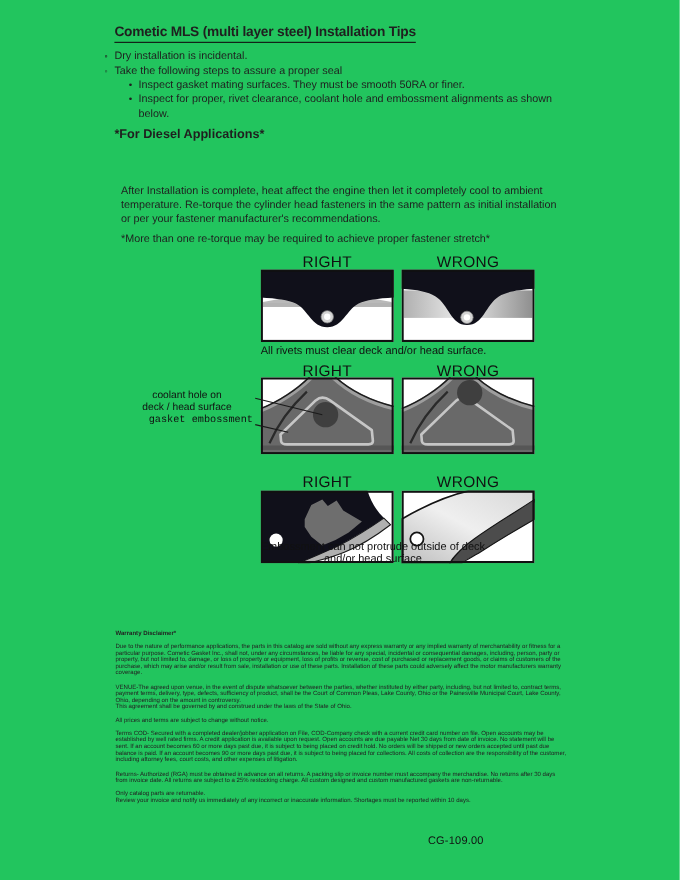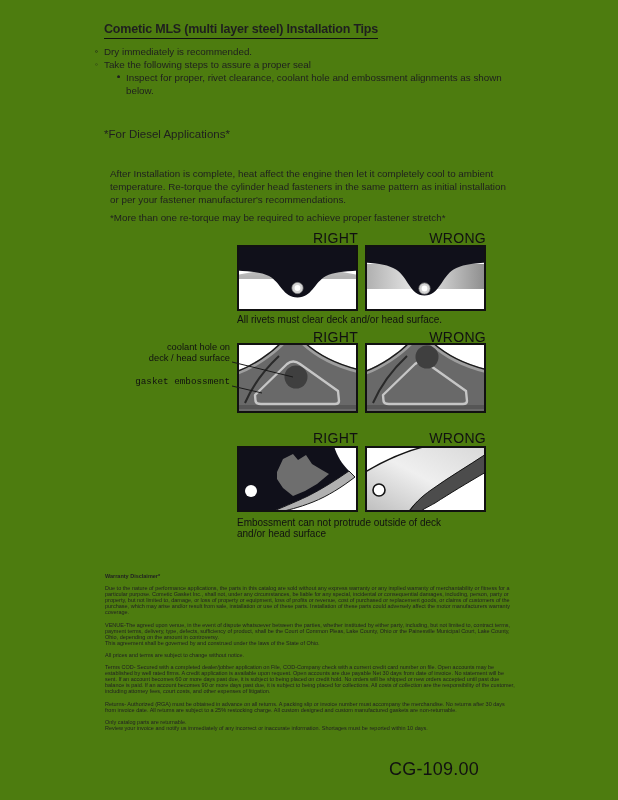--- a/index.html
+++ b/index.html
@@ -6,75 +6,76 @@
     --ink:#1f1f1f;
     --diag-dark:#10101a;
     --deck-gray:#b3b3b3;
     --mound-gray:#696969;
     --hole-dark:#3f3f3f;
     --emboss-line:#c6c6c6;
   }
   *{margin:0;padding:0;box-sizing:border-box;}
   html,body{background:#ffffff;}
   body{font-family:"Liberation Sans", sans-serif;color:var(--ink);}
-  .page{position:relative;width:618px;height:800px;background:#4d7c0f;overflow:hidden;}
+  .page{position:relative;width:618px;height:800px;background:#22c55e;overflow:hidden;}
 
   .title{position:absolute;left:104px;top:22px;font-size:12.5px;font-weight:bold;letter-spacing:-0.2px;
          border-bottom:1.6px solid #111;padding-bottom:2px;display:inline-block;}
 
   .bullets{position:absolute;left:95px;top:45px;font-size:9.8px;line-height:13px;width:430px;}
   .bullet-row{position:relative;padding-left:9px;}
   .bullet-row .marker{position:absolute;left:0;top:0;font-size:8px;}
   .sub{padding-left:31px;}
   .sub .marker{left:22px;font-size:9px;}
 
-  .diesel-heading{position:absolute;left:104px;top:128px;font-size:11.5px;font-weight:normal;}
+  .diesel-heading{position:absolute;left:104px;top:116px;font-size:11.5px;font-weight:bold;}
   .para{position:absolute;left:110px;width:400px;font-size:9.8px;line-height:13px;}
   .p1{top:136px;}
   .p2{top:167px;}
   .p3{top:211px;}
 
-  .col-label{position:absolute;width:121px;text-align:right;font-size:14px;letter-spacing:0.3px;color:#111;}
+  .col-label{position:absolute;width:121px;text-align:center;font-size:14px;letter-spacing:0.3px;color:#111;}
   .caption{position:absolute;left:237px;font-size:10px;line-height:11px;color:#111;}
 
   .diag-box{position:absolute;width:121px;}
   .lbox{left:237px;}
   .rbox{left:365px;}
   svg{display:block;}
 
   .callout-text{position:absolute;left:110px;width:120px;text-align:right;font-size:9.3px;line-height:10.5px;color:#111;}
   .callout-lines{position:absolute;left:110px;top:338px;}
 
   .footer{position:absolute;left:105px;top:573px;width:412px;font-size:5.5px;line-height:6.1px;color:#222;}
   .footer p{margin-bottom:6px;}
   .footer .fh{font-weight:bold;margin-bottom:6px;}
   .footer p.tight{margin-bottom:0;}
-  .page-number{position:absolute;left:389px;top:759px;font-size:18px;letter-spacing:0.2px;color:#111;}
+  .page-number{position:absolute;left:389px;top:759px;font-size:10px;letter-spacing:0.2px;color:#111;}
 </style>
 </head>
 <body>
 
 <div class="page">
 
   <div class="title">Cometic MLS (multi layer steel) Installation Tips</div>
 
   <div class="bullets">
     <div class="bullet-row">
       <span class="marker">◦</span>
     </div>
     <div class="bullet-row">
       <span class="marker">◦</span>
-      <span>Dry immediately is recommended.</span>
+      <span>Dry installation is incidental.</span>
     </div>
     <div class="bullet-row">
       <span class="marker">◦</span>
       <span>Take the following steps to assure a proper seal</span>
     </div>
     <div class="bullet-row sub">
       <span class="marker">•</span>
+      <span>Inspect gasket mating surfaces.  They must be smooth 50RA or finer.</span>
     </div>
     <div class="bullet-row sub">
       <span class="marker">•</span>
       <span>Inspect for proper, rivet clearance, coolant hole and embossment alignments as shown below.</span>
     </div>
   </div>
 
   <div class="diesel-heading">*For Diesel Applications*</div>
   <div class="para p2">After Installation is complete, heat affect the engine then let it completely cool to ambient temperature. Re-torque the cylinder head fasteners in the same pattern as initial installation or per your fastener manufacturer's recommendations.</div>
   <div class="para p3">*More than one re-torque may be required to achieve proper fastener stretch*</div>
@@ -140,21 +141,21 @@
       <path d="M0,28.5 C16,22.5 34,10.5 45,-1" stroke="#1d1d1d" stroke-width="1.4" fill="none"></path>
       <path d="M67,-1 C81,12 101,21.5 121,26.5" stroke="#1d1d1d" stroke-width="1.4" fill="none"></path>
       <rect x="0" y="62" width="121" height="4" fill="#565656"></rect>
       <path d="M8,60 C15,44 27,27 42,13" stroke="#2a2a2a" stroke-width="2" fill="none"></path>
       <path d="M18,52 L50,21 Q56,16 63,21 L101,48 L102,58 Q102,61 98,61 L24,61 Q19,61 18.5,58 Z" fill="none" stroke="#c6c6c6" stroke-width="2.4" stroke-linejoin="round"></path>
       <circle cx="62" cy="14" r="11.5" fill="#3f3f3f"></circle>
       <rect x="1" y="1" width="119" height="68" fill="none" stroke="#111111" stroke-width="2"></rect>
     </svg>
   </div>
 
-  <div class="callout-text" style="top:342px;">
+  <div class="callout-text" style="top:354px;text-align:center;">
     <div>coolant hole on</div>
     <div>deck / head surface</div>
   </div>
   <div class="callout-text" style="top:377px;font-family:Liberation Mono, monospace;">gasket embossment</div>
   <svg class="callout-lines" width="260" height="64" viewBox="0 0 260 64">
     <line x1="122" y1="24" x2="183" y2="39" stroke="#1a1a1a" stroke-width="1"></line>
     <line x1="122" y1="48" x2="152" y2="55" stroke="#1a1a1a" stroke-width="1"></line>
   </svg>
 
 
@@ -180,21 +181,21 @@
           <stop offset="1" stop-color="#d8d8d8"></stop>
         </linearGradient>
       </defs>
       <rect width="121" height="66" fill="#ffffff"></rect>
       <path d="M0,66 V26 C24,12 44,4 62,0 L121,0 V10 C100,22 80,35 64,47 C54,54 48,59 44,66 Z" fill="url(#g2)" stroke="#141414" stroke-width="1.5"></path>
       <path d="M44,66 C49,58 56,51 66,44 C84,31 103,20 121,8 V26 C102,37 84,48 70,57 C63,61 58,63 55,66 Z" fill="#4c4c4c" stroke="#141414" stroke-width="1"></path>
       <circle cx="14" cy="44" r="6" fill="#ffffff" stroke="#141414" stroke-width="1.6"></circle>
       <rect x="1" y="1" width="119" height="64" fill="none" stroke="#111111" stroke-width="2"></rect>
     </svg>
   </div>
-  <div class="caption" style="top:517px;">
+  <div class="caption" style="top:492px;text-align:center;">
     <div>Embossment can not protrude outside of deck</div>
     <div>and/or head surface</div>
   </div>
 
   <div class="footer">
     <div class="fh">Warranty Disclaimer*</div>
     <p>Due to the nature of performance applications, the parts in this catalog are sold without any express warranty or any implied warranty of merchantability or fitness for a particular purpose.  Cometic Gasket Inc., shall not, under any circumstances, be liable for any special, incidental or consequential damages, including, person, party or property, but not limited to, damage, or loss of property or equipment, loss of profits or revenue, cost of purchased or replacement goods, or claims of customers of the purchase, which may arise and/or result from sale, installation or use of these parts.  Installation of these parts could adversely affect the motor manufacturers warranty coverage.</p>
     <p class="tight">VENUE-The agreed upon venue, in the event of dispute whatsoever between the parties, whether instituted by either party, including, but not limited to, contract terms, payment terms, delivery, type, defects, sufficiency of product, shall be the Court of Common Pleas, Lake County, Ohio or the Painesville Municipal Court, Lake County, Ohio, depending on the amount in controversy.</p>
     <p>This agreement shall be governed by and construed under the laws of the State of Ohio.</p>
     <p>All prices and terms are subject to change without notice.</p>

